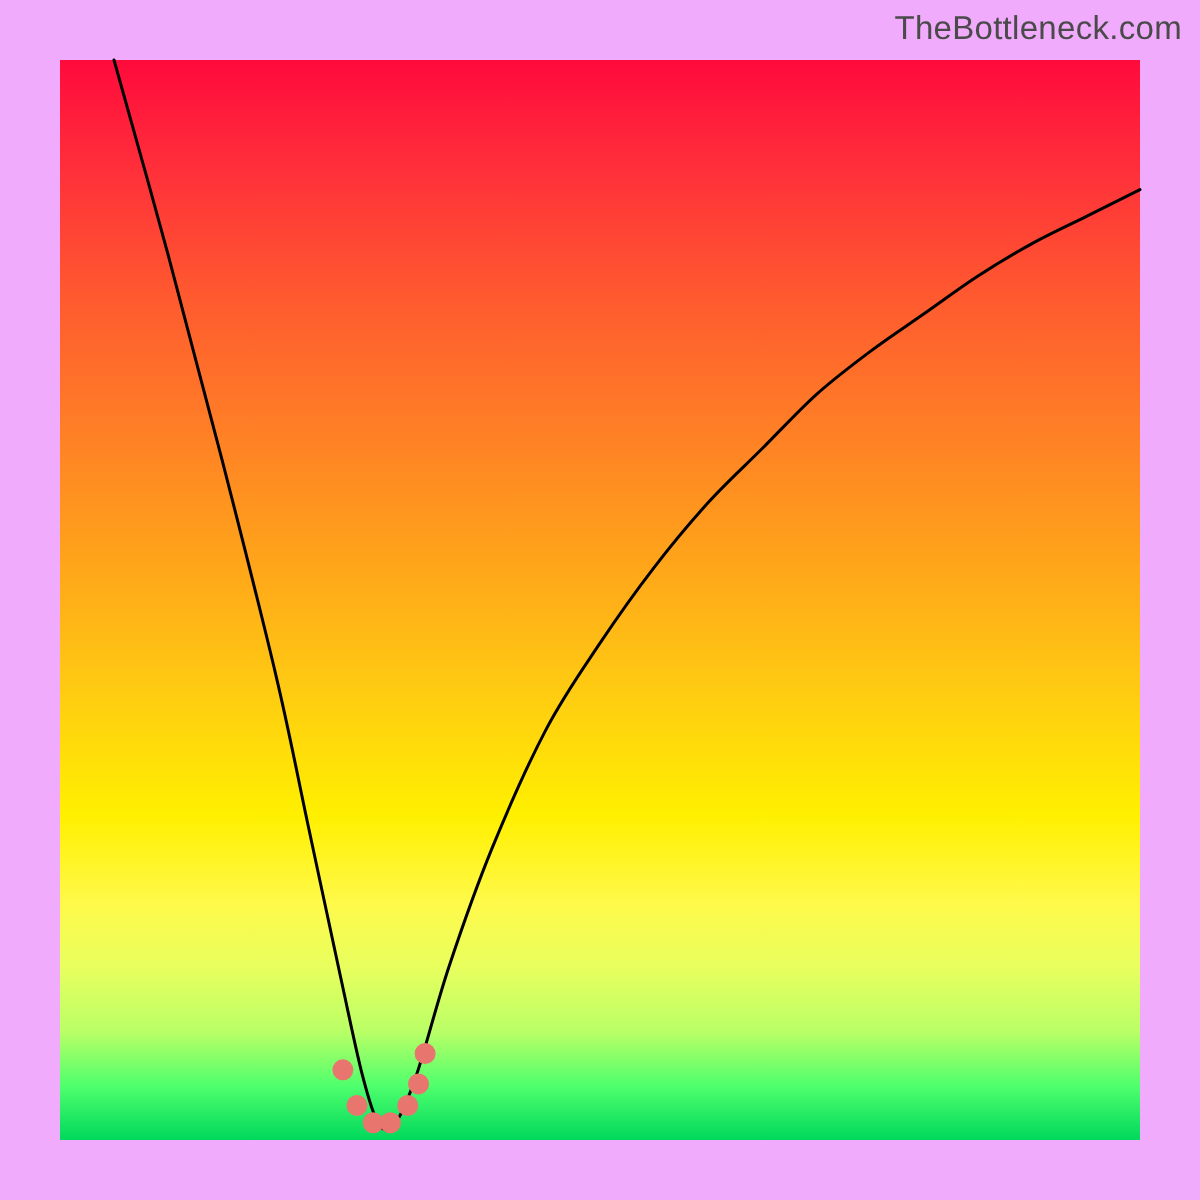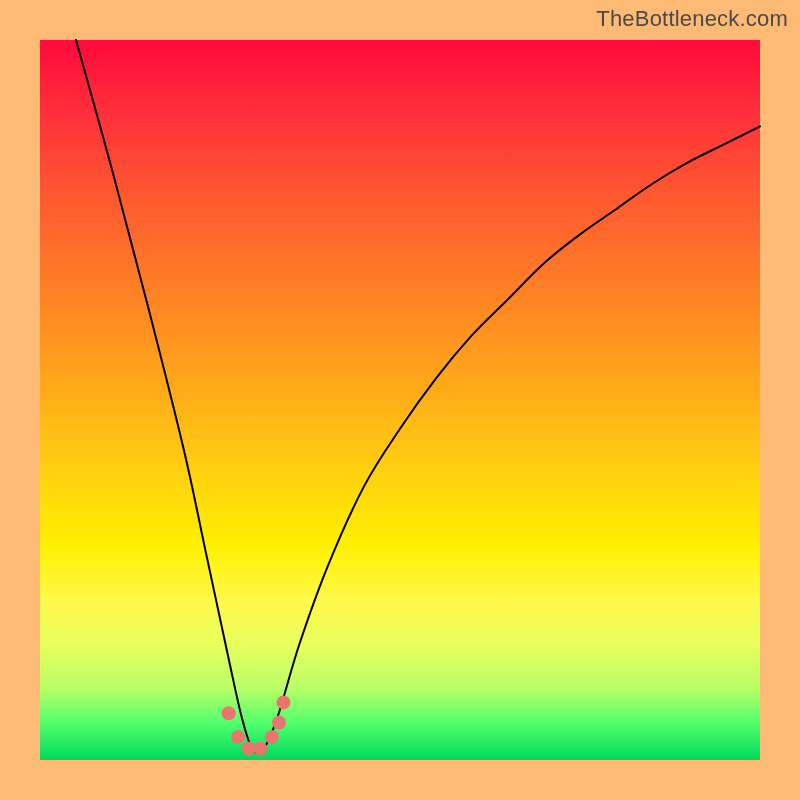--- a/index.html
+++ b/index.html
@@ -8,21 +8,21 @@
     width: 800px;
     height: 800px;
     overflow: hidden;
     background: #000;
     font-family: Arial, Helvetica, sans-serif;
   }
   .frame {
     position: relative;
     width: 800px;
     height: 800px;
-    background: #fdba74;
+    background: #f0abfc;
   }
   .plot {
     position: absolute;
     left: 40px;
     top: 40px;
     width: 720px;
     height: 720px;
     background: linear-gradient(
       to bottom,
       #ff0a3c 0%,

